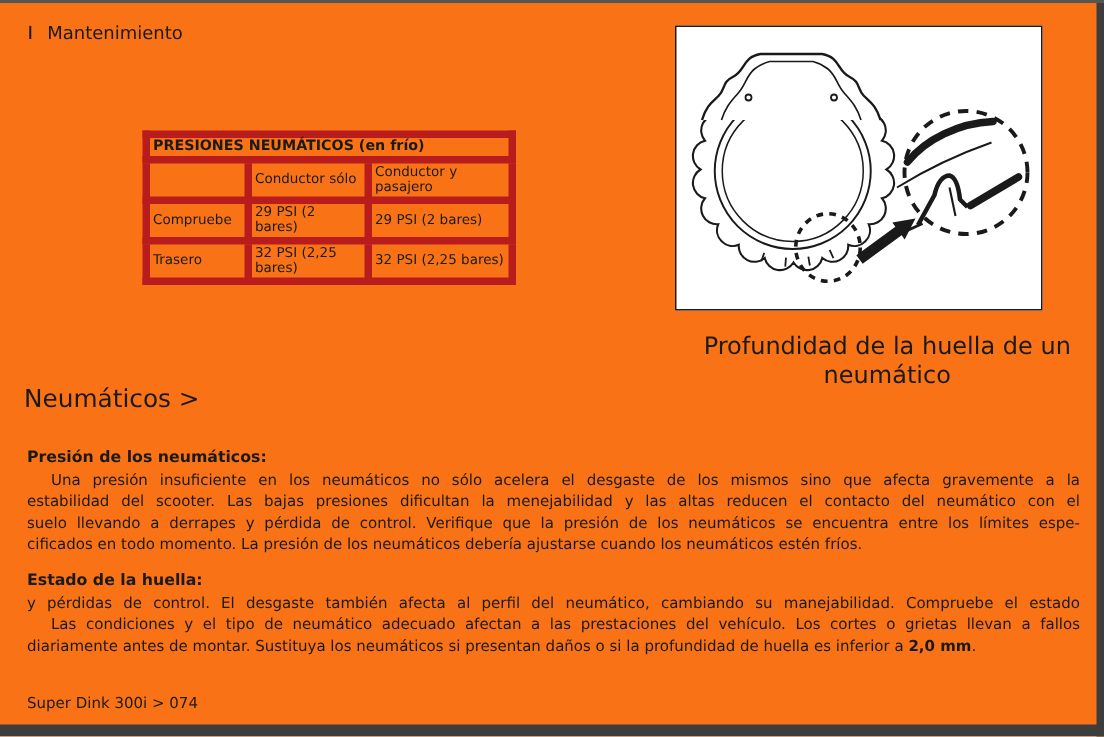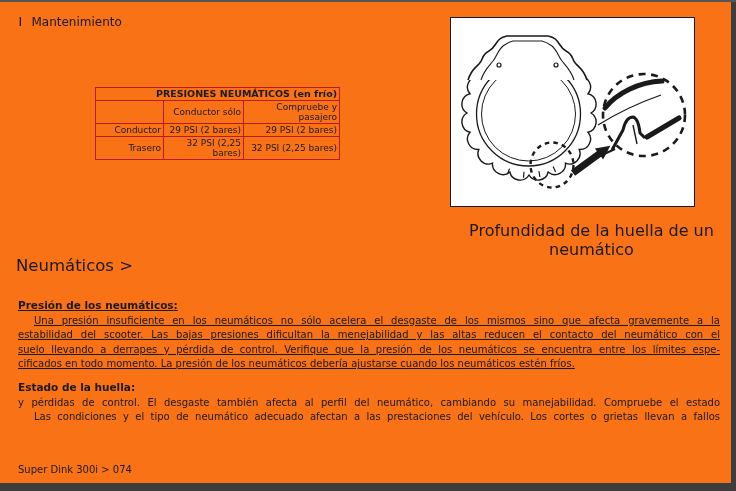--- a/index.html
+++ b/index.html
@@ -6,36 +6,36 @@
   html,body { width:736px; height:491px; background:#fff; }
   body { font-family:"DejaVu Sans", sans-serif; color:#1a1a1a; position:relative; overflow:hidden; }
   .page { position:absolute; inset:0; background:#f97316; border-top:2px solid #555; }
   .edge-right { position:absolute; top:0; right:0; width:5px; height:491px; background:#3d3d3d; }
   .edge-bottom { position:absolute; left:0; bottom:0; width:736px; height:8px; background:#3d3d3d; }
 
   .hdr { position:absolute; left:18px; top:13px; font-size:12px; }
   .hdr .mark { display:inline-block; margin-right:9px; font-weight:bold; transform:scaleX(.6); }
 
   table.press { position:absolute; left:95px; top:85px; border-collapse:collapse; font-size:9px; line-height:10px; }
-  table.press td, table.press th { border:1px solid #b91c1c; text-align:right; padding:1px 2px; height:12px; font-weight:normal; }
+  table.press td, table.press th { border:5px solid #b91c1c; text-align:left; padding:1px 2px; height:12px; font-weight:normal; }
   table.press .ttl { font-weight:bold; font-size:9.5px; }
   table.press .c1 { width:68px; } table.press .c2 { width:80px; } table.press .c3 { width:96px; }
 
   .figbox { position:absolute; left:450px; top:15px; width:245px; height:190px; border:1px solid #1a1a1a; background:#fff; }
   .figcap { position:absolute; left:447px; top:219px; font-size:16px;text-align:center; }
 
   .h1 { position:absolute; left:16px; top:254px; font-size:16.5px; font-weight:normal; }
 
   .sub { position:absolute; left:18px; width:702px; font-size:10px; line-height:14.6px; }
   .sub .lbl { font-weight:bold; font-size:10.5px; margin-bottom:1px; }
   .sub .lbl b { font-weight:bold; }
   .line { width:100%; }
   .jline { text-align:justify; text-align-last:justify; }
   .ind { padding-left:16px; }
-  .sub1 { top:296px;text-decoration:underline; } .sub2 { top:378px; }
+  .sub1 { top:296px; } .sub2 { top:378px; }
 
   .ftr { position:absolute; left:18px; top:462px; font-size:10px; }
 
   svg .ln { stroke:#1a1a1a; fill:none; }
 </style>
 </head>
 <body>
 
 <div class="page">
 
@@ -44,24 +44,24 @@
   </div>
 
   <table class="press">
     <tbody>
         <tr>
       <td class="ttl" colspan="3">PRESIONES NEUMÁTICOS (en frío)</td>
     </tr>
     <tr>
       <th class="c1"></th>
       <th class="c2">Conductor sólo</th>
-      <th class="c3">Compruebe y pasajero</th>
+      <th class="c3">Conductor y pasajero</th>
     </tr>
     <tr>
-      <td>Conductor</td>
+      <td>Compruebe</td>
       <td>29 PSI (2 bares)</td>
       <td>29 PSI (2 bares)</td>
     </tr>
     <tr>
       <td>Trasero</td>
       <td>32 PSI (2,25 bares)</td>
       <td>32 PSI (2,25 bares)</td>
     </tr>
   </tbody>
     </table>
@@ -113,19 +113,20 @@
     <div class="line jline ind">Una presión insuficiente en los neumáticos no sólo acelera el desgaste de los mismos sino que afecta gravemente a la</div>
     <div class="line jline">estabilidad del scooter. Las bajas presiones dificultan la menejabilidad y las altas reducen el contacto del neumático con el</div>
     <div class="line jline">suelo llevando a derrapes y pérdida de control. Verifique que la presión de los neumáticos se encuentra entre los límites espe-</div>
     <div class="line">cificados en todo momento. La presión de los neumáticos debería ajustarse cuando los neumáticos estén fríos.</div>
   </div>
 
   <div class="sub sub2">
     <div class="lbl"><b>Estado de la huella</b><span>:</span></div>
     <div class="line jline">y pérdidas de control. El desgaste también afecta al perfil del neumático, cambiando su manejabilidad. Compruebe el estado</div>
     <div class="line jline ind">Las condiciones y el tipo de neumático adecuado afectan a las prestaciones del vehículo. Los cortes o grietas llevan a fallos</div>
+    <div class="line"><span>diariamente antes de montar. Sustituya los neumáticos si presentan daños o si la profundidad de huella es inferior a </span><b>2,0 mm</b><span>.</span></div>
   </div>
 
   <div class="ftr">Super Dink 300i &gt; 074</div>
 
   <div class="edge-right"></div>
   <div class="edge-bottom"></div>
 </div>
 
 </body></html>

